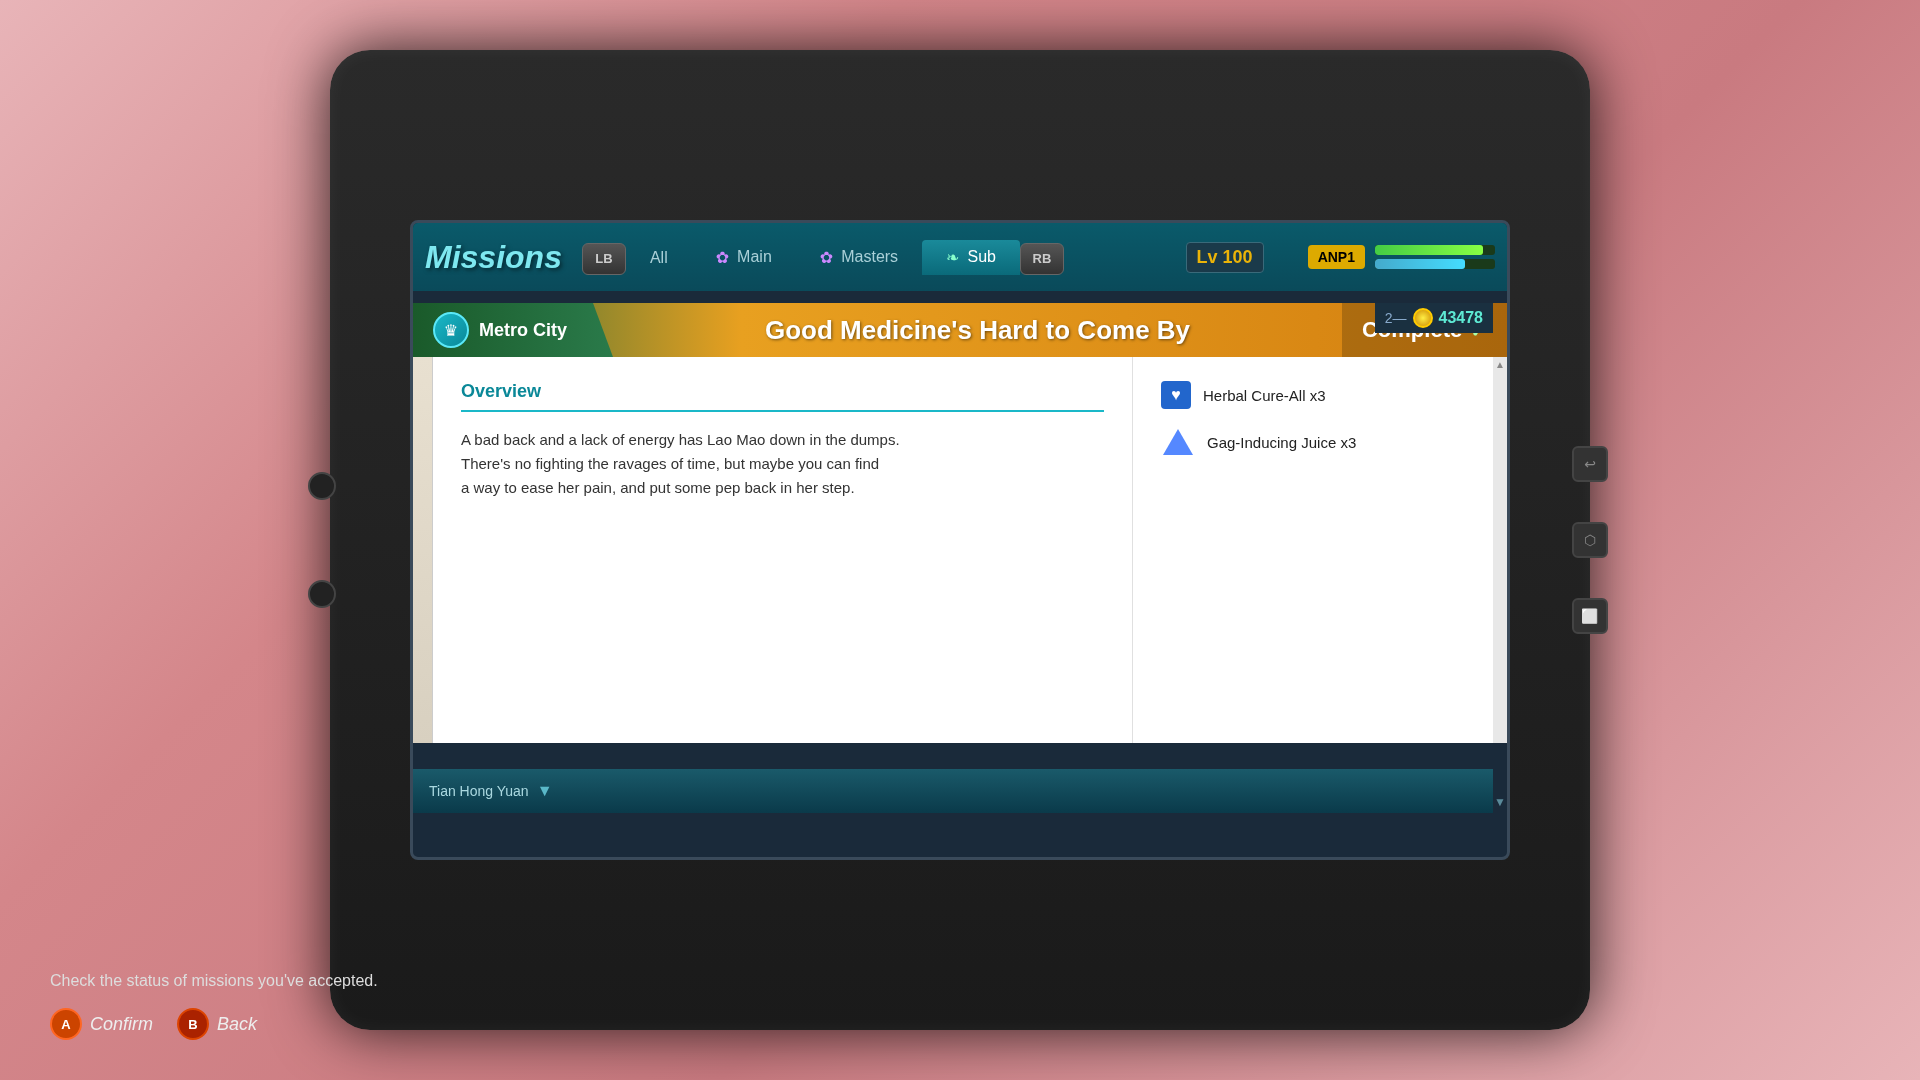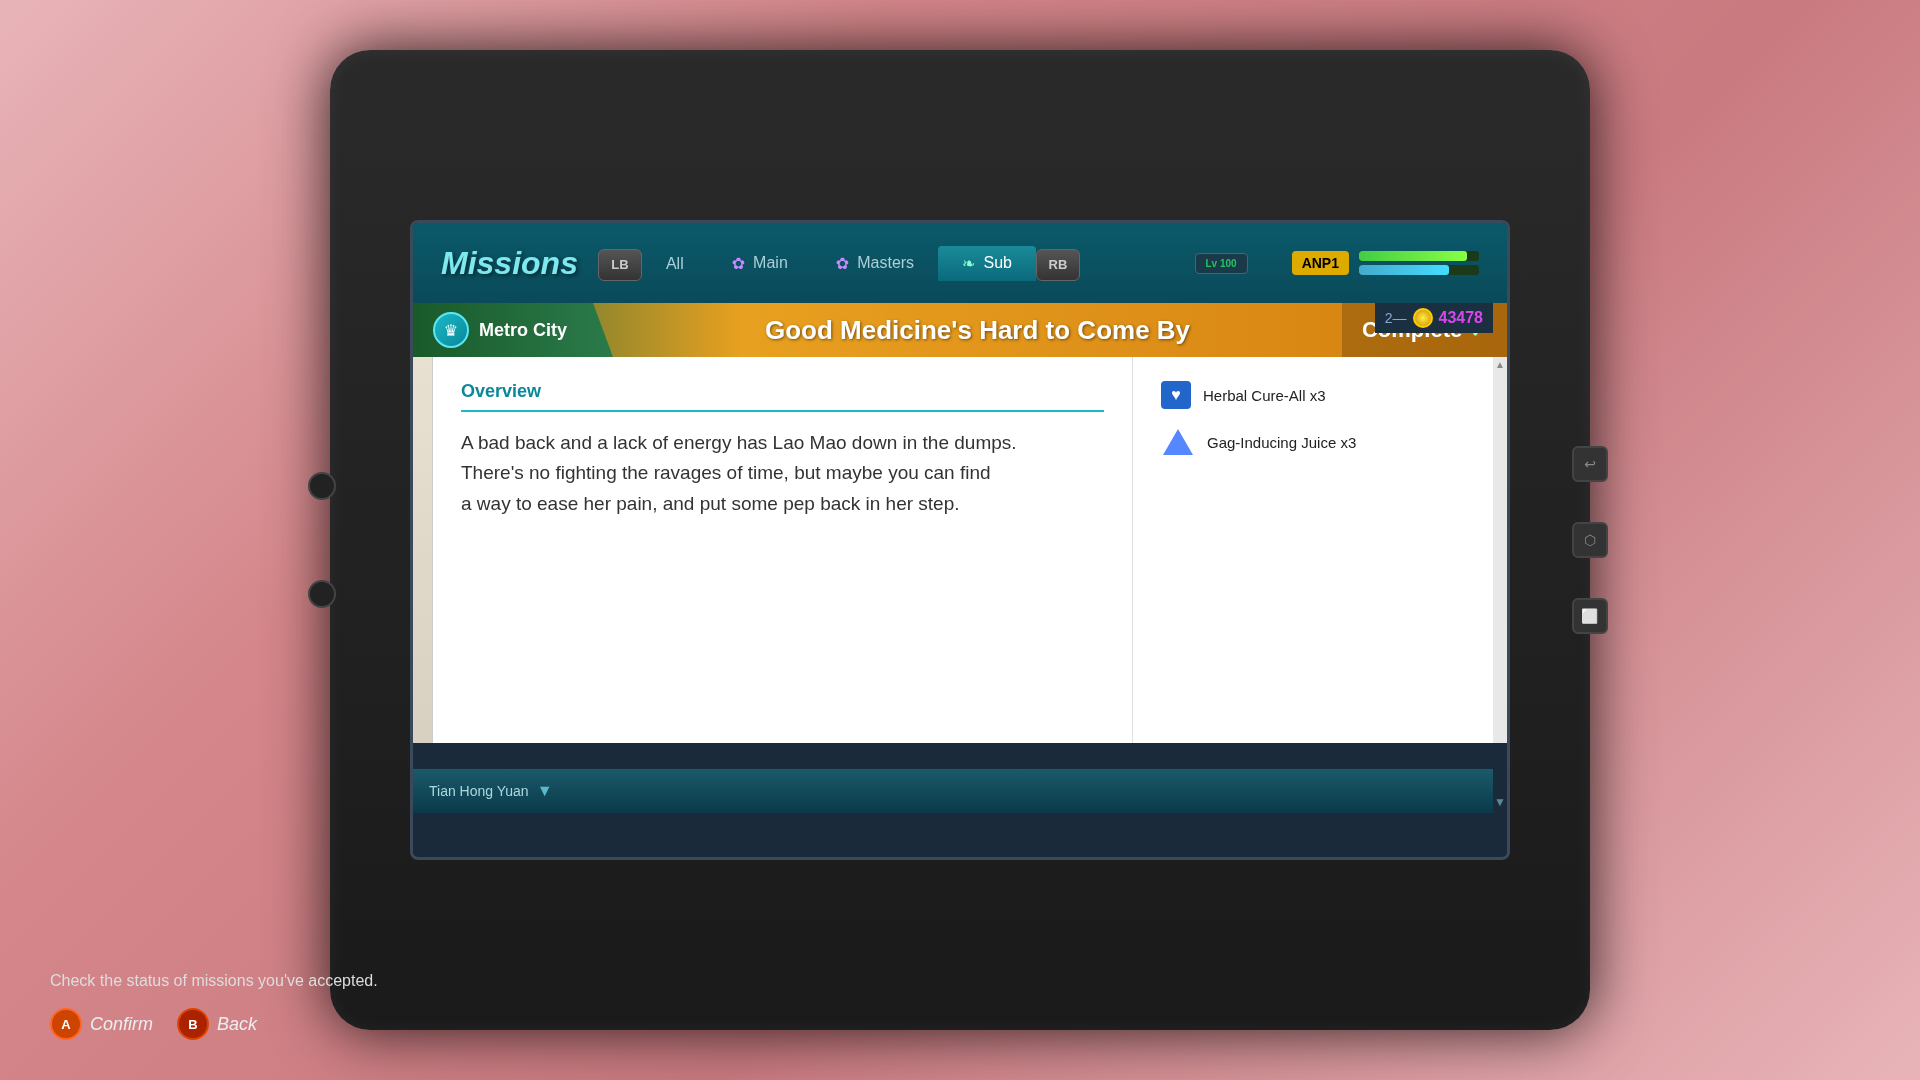--- a/index.html
+++ b/index.html
@@ -93,25 +93,25 @@
       border-radius: 8px;
       overflow: hidden;
       position: relative;
       border: 3px solid #3a4a5a;
     }
 
     
     .top-bar {
       position: absolute;
       top: 0; left: 0; right: 0;
-      height: 80px;
+      height: 68px;
       background: linear-gradient(180deg, #0a5a6a 0%, #0a4a5a 100%);
       display: flex;
       align-items: center;
-      padding: 0 28px;
+      padding: 0 12px;
       z-index: 10;
     }
 
     .missions-title {
       color: #7ee8f0;
       font-size: 32px;
       font-weight: bold;
       font-style: italic;
       margin-right: 20px;
       text-shadow: 2px 2px 4px rgba(0,0,0,0.5);
@@ -169,22 +169,22 @@
       align-items: center;
       gap: 10px;
       margin-left: auto;
     }
 
     .lv-badge {
       background: #1a3a4a;
       border: 1px solid #3a6a7a;
       border-radius: 4px;
       padding: 4px 10px;
-      color: #22c55e;
-      font-size: 10px;
+      color: #eab308;
+      font-size: 18px;
       font-weight: bold;
     }
 
     .anp-badge {
       background: #ddaa00;
       border-radius: 4px;
       padding: 4px 10px;
       color: #000;
       font-size: 14px;
       font-weight: bold;
@@ -215,21 +215,21 @@
       height: 100%;
       background: linear-gradient(90deg, #44aacc, #44ddff);
       border-radius: 3px;
     }
 
     
     .gold-info {
       display: flex;
       align-items: center;
       gap: 6px;
-      color: #d946ef;
+      color: #5eead4;
       font-size: 18px;
       font-weight: bold;
     }
 
     .gold-icon {
       width: 20px;
       height: 20px;
       background: radial-gradient(circle, #ffee44, #cc8800);
       border-radius: 50%;
       border: 2px solid #ffcc00;
@@ -341,21 +341,21 @@
       color: #0a8898;
       font-size: 18px;
       font-weight: bold;
       border-bottom: 2px solid #1ab8c8;
       padding-bottom: 8px;
       margin-bottom: 16px;
     }
 
     .overview-text {
       color: #333;
-      font-size: 19px;
+      font-size: 15px;
       line-height: 1.6;
     }
 
     .objectives-section {
       margin-top: 32px;
     }
 
     .reward-item {
       display: flex;
       align-items: center;

